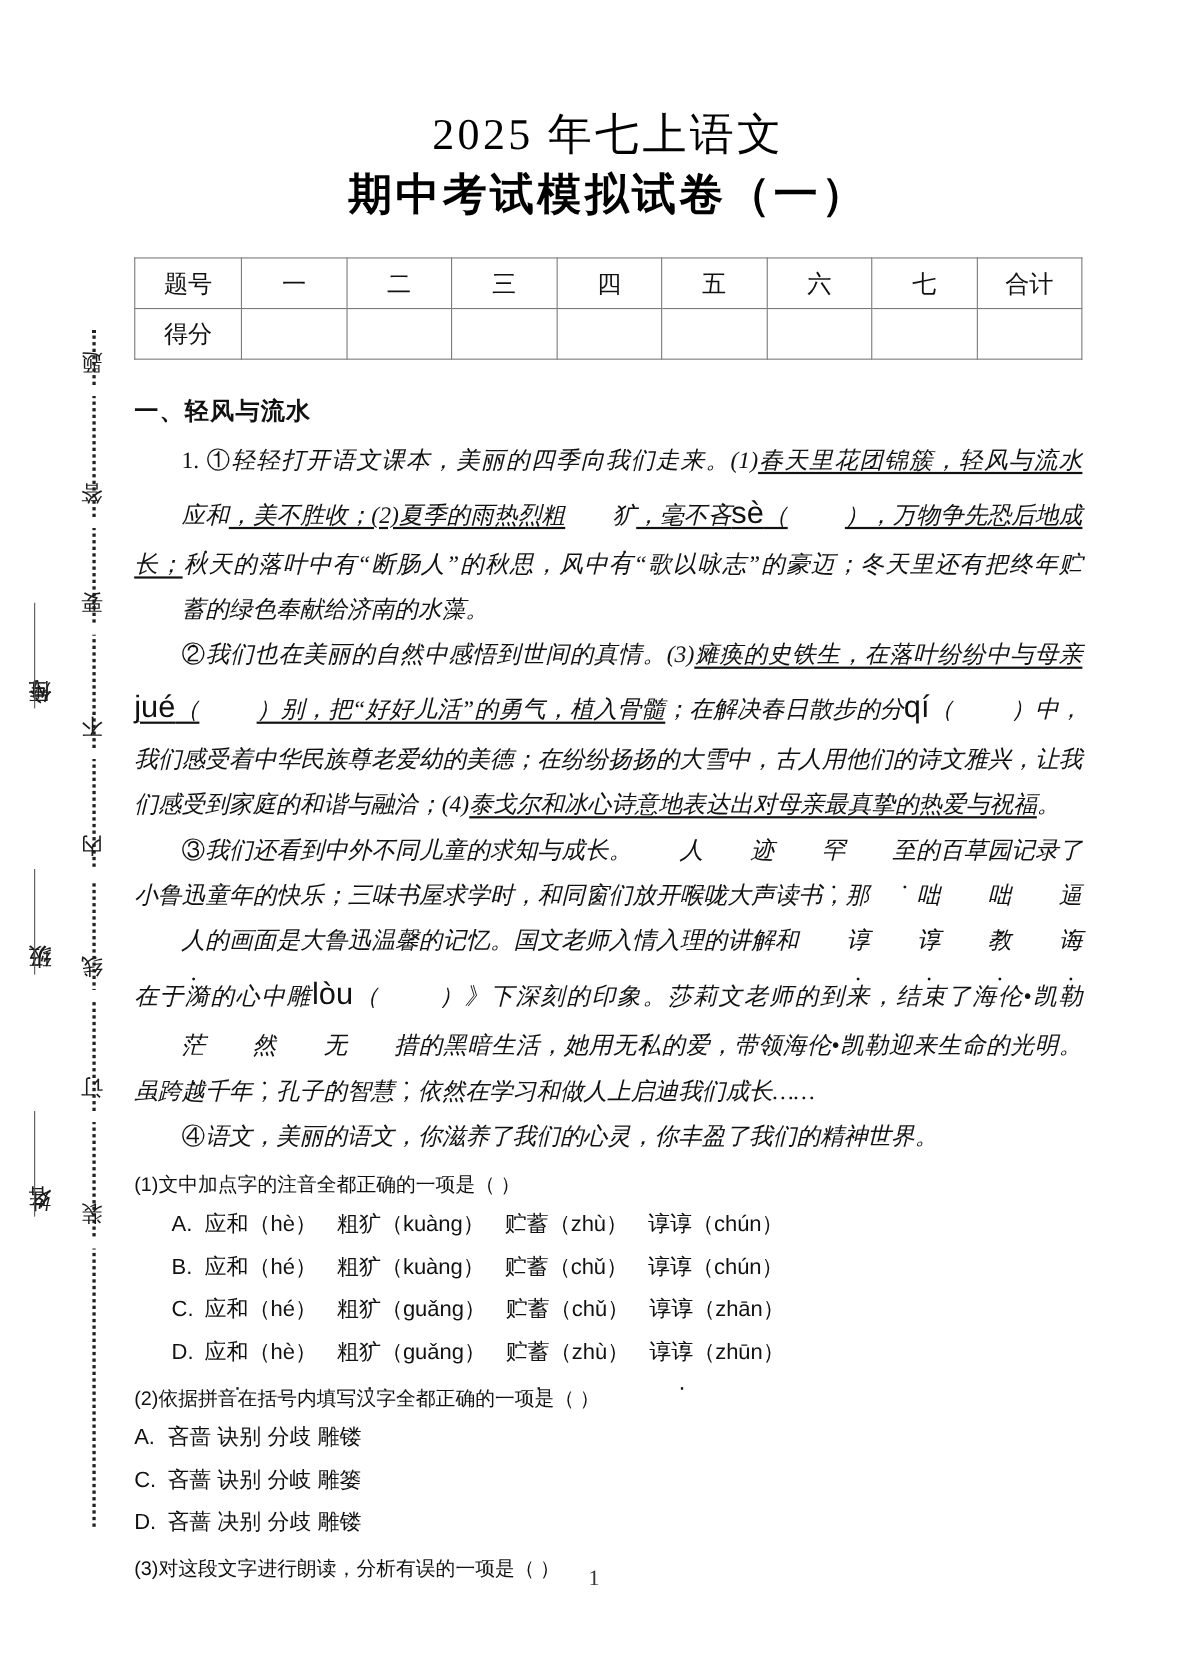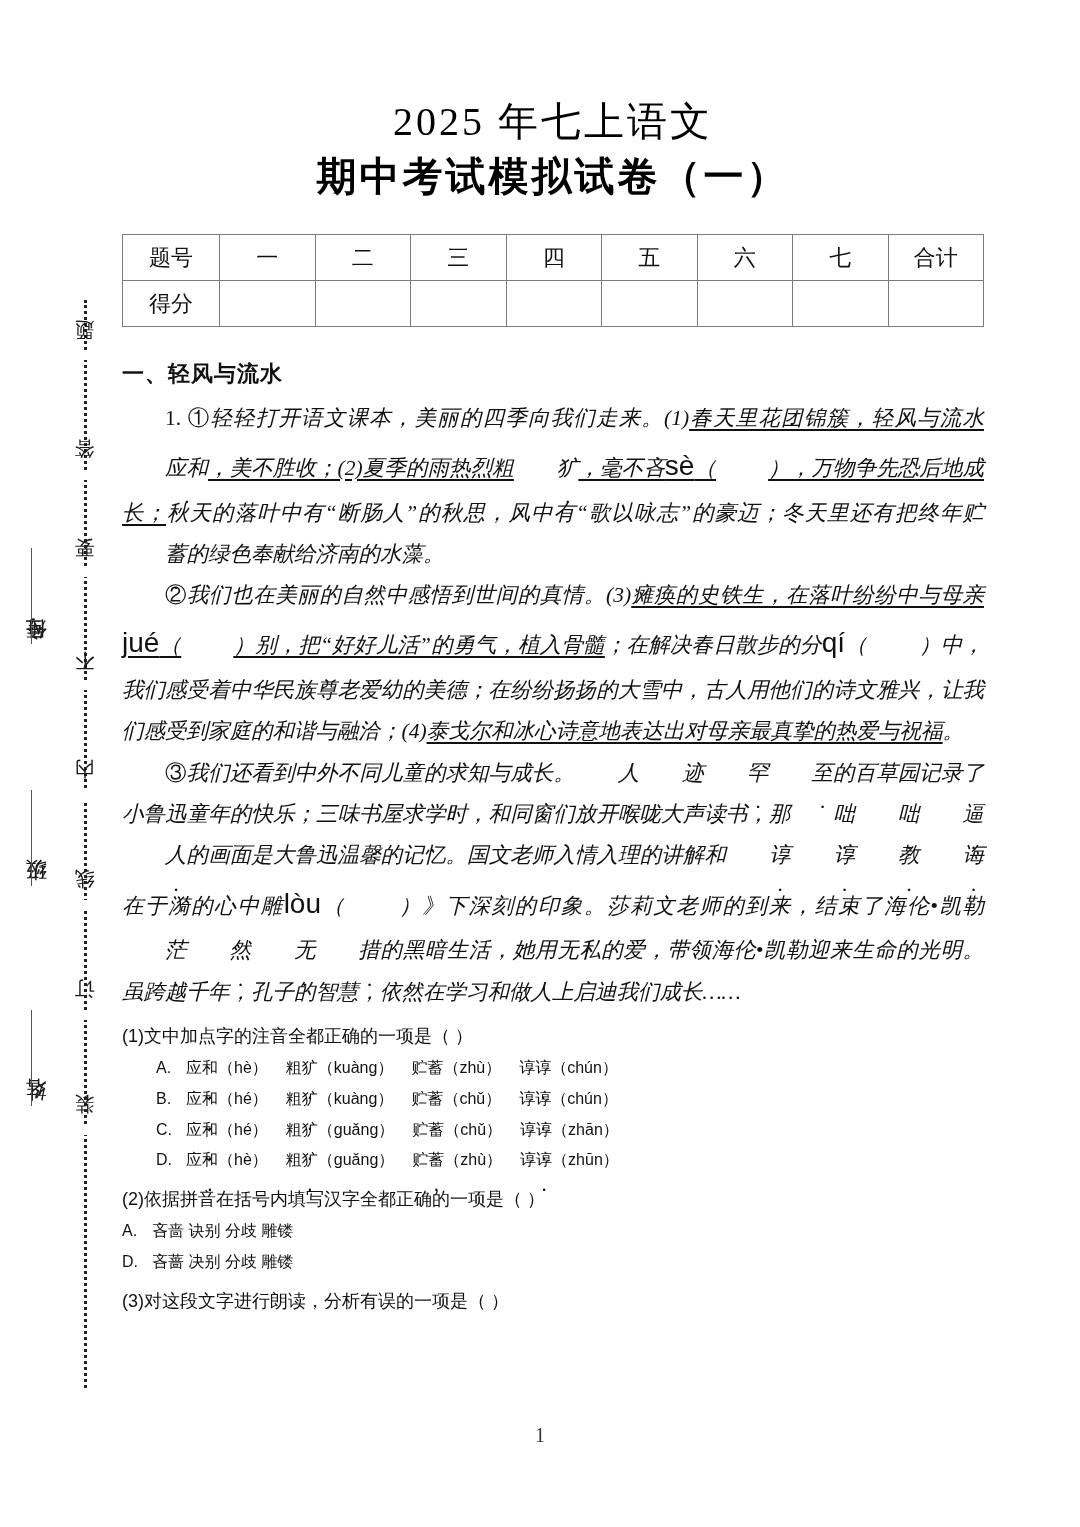--- a/index.html
+++ b/index.html
@@ -154,21 +154,21 @@
   
   .q-stem {
     margin-top: 7px;
     font-size: 18px;
     line-height: 1.85;
     color: #111;
     font-family: "Liberation Sans", "DejaVu Sans", sans-serif;
   }
   .opt-list { margin: 0; padding: 0; list-style: none; }
   .opt {
-    font-size: 16px;
+    font-size: 20px;
     line-height: 1.92;
     color: #111;
     font-family: "Liberation Sans", "DejaVu Sans", sans-serif;
     white-space: nowrap;
   }
   .opt.indent { padding-left: 34px; }
   .opt .lbl { display: inline-block; min-width: 30px; }
   .opt .grp { display: inline-block; margin-right: 18px; }
 
   
@@ -250,35 +250,37 @@
     <div id="body-text">
 
       <div class="section-heading">一、轻风与流水</div>
 
       <p class="para passage"><span class="circled">1.</span> <span class="circled">①</span><span>轻轻打开语文课本，美丽的四季向我们走来。(1)</span><span class="u"><span>春天里花团锦簇，轻风与流水</span><span class="dot">应和</span><span>，美不胜收；(2)夏季的雨热烈粗</span><span class="dot">犷</span><span>，毫不吝</span><span class="py">sè</span>（<span class="blank"></span><span>），万物争先恐后地成长；</span></span><span>秋天的落叶中有“断肠人”的秋思，风中有“歌以咏志”的豪迈；冬天里还有把终年贮</span><span class="dot">蓄</span><span>的绿色奉献给济南的水藻。</span></p>
 
       <p class="para passage"><span class="circled">②</span><span>我们也在美丽的自然中感悟到世间的真情。(3)</span><span class="u"><span>瘫痪的史铁生，在落叶纷纷中与母亲</span><span class="py">jué</span>（<span class="blank"></span><span>）别，把“好好儿活”的勇气，植入骨髓</span></span><span>；在解决春日散步的分</span><span class="py">qí</span>（<span class="blank"></span><span>）中，我们感受着中华民族尊老爱幼的美德；在纷纷扬扬的大雪中，古人用他们的诗文雅兴，让我们感受到家庭的和谐与融洽；(4)</span><span class="u">泰戈尔和冰心诗意地表达出对母亲最真挚的热爱与祝福</span><span>。</span></p>
 
       <p class="para passage"><span class="circled">③</span><span>我们还看到中外不同儿童的求知与成长。</span><span class="dot">人</span><span class="dot">迹</span><span class="dot">罕</span><span class="dot">至</span><span>的百草园记录了小鲁迅童年的快乐；三味书屋求学时，和同窗们放开喉咙大声读书，那</span><span class="dot">咄</span><span class="dot">咄</span><span class="dot">逼</span><span class="dot">人</span><span>的画面是大鲁迅温馨的记忆。国文老师入情入理的讲解和</span><span class="dot">谆</span><span class="dot">谆</span><span class="dot">教</span><span class="dot">诲</span><span>在于漪的心中雕</span><span class="py">lòu</span>（<span class="blank"></span><span>）》下深刻的印象。莎莉文老师的到来，结束了海伦•凯勒</span><span class="dot">茫</span><span class="dot">然</span><span class="dot">无</span><span class="dot">措</span><span>的黑暗生活，她用无私的爱，带领海伦•凯勒迎来生命的光明。虽跨越千年，孔子的智慧，依然在学习和做人上启迪我们成长……</span></p>
 
+      <p class="para passage"><span class="circled">④</span><span>语文，美丽的语文，你滋养了我们的心灵，你丰盈了我们的精神世界。</span></p>
 
       <div class="q-stem">(1)文中加点字的注音全都正确的一项是（   ）</div>
       <ul class="opt-list">
         <li class="opt indent"><span class="lbl">A.</span><span class="grp"><span>应</span><span class="dot">和</span><span>（hè）</span></span><span class="grp"><span>粗</span><span class="dot">犷</span><span>（kuàng）</span></span><span class="grp"><span>贮</span><span class="dot">蓄</span><span>（zhù）</span></span><span class="grp"><span>谆</span><span class="dot">谆</span><span>（chún）</span></span></li>
 
         <li class="opt indent"><span class="lbl">B.</span><span class="grp"><span>应</span><span class="dot">和</span><span>（hé）</span></span><span class="grp"><span>粗</span><span class="dot">犷</span><span>（kuàng）</span></span><span class="grp"><span>贮</span><span class="dot">蓄</span><span>（chǔ）</span></span><span class="grp"><span>谆</span><span class="dot">谆</span><span>（chún）</span></span></li>
 
         <li class="opt indent"><span class="lbl">C.</span><span class="grp"><span>应</span><span class="dot">和</span><span>（hé）</span></span><span class="grp"><span>粗</span><span class="dot">犷</span><span>（guǎng）</span></span><span class="grp"><span>贮</span><span class="dot">蓄</span><span>（chǔ）</span></span><span class="grp"><span>谆</span><span class="dot">谆</span><span>（zhān）</span></span></li>
 
         <li class="opt indent"><span class="lbl">D.</span><span class="grp"><span>应</span><span class="dot">和</span><span>（hè）</span></span><span class="grp"><span>粗</span><span class="dot">犷</span><span>（guǎng）</span></span><span class="grp"><span>贮</span><span class="dot">蓄</span><span>（zhù）</span></span><span class="grp"><span>谆</span><span class="dot">谆</span><span>（zhūn）</span></span></li>
       </ul>
 
       <div class="q-stem">(2)依据拼音在括号内填写汉字全都正确的一项是（   ）</div>
       <ul class="opt-list">
         <li class="opt"><span class="lbl">A.</span><span>吝啬  诀别  分歧  雕镂</span></li>
+        <li class="opt"><span class="lbl">C.</span><span>吝蔷  诀别  分岐  雕篓</span></li>
         <li class="opt"><span class="lbl">D.</span><span>吝蔷  决别  分歧  雕镂</span></li>
       </ul>
 
       <div class="q-stem">(3)对这段文字进行朗读，分析有误的一项是（   ）</div>
 
     </div>
   </div>
 
   <div id="page-number">1</div>
 

